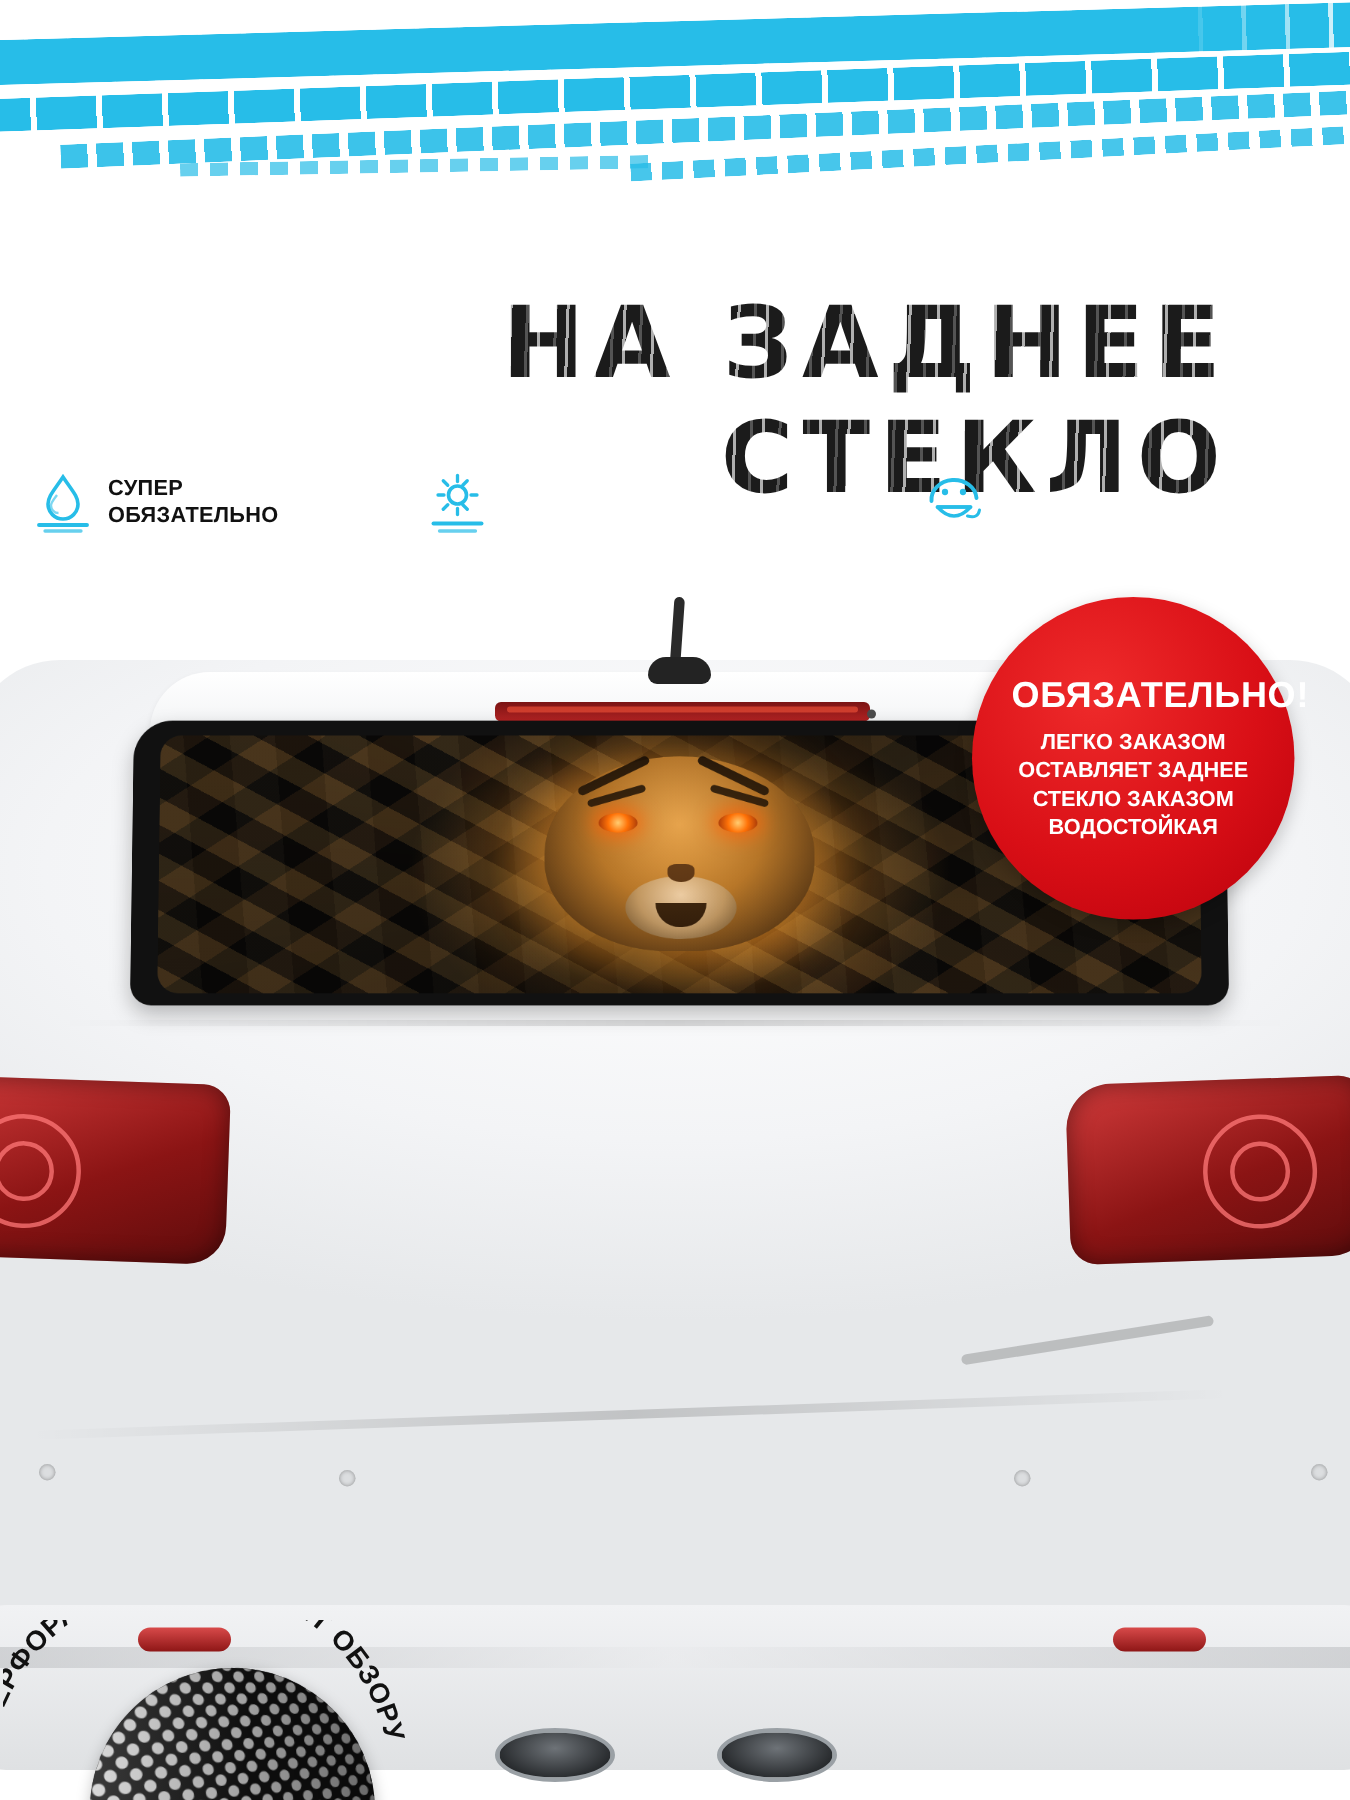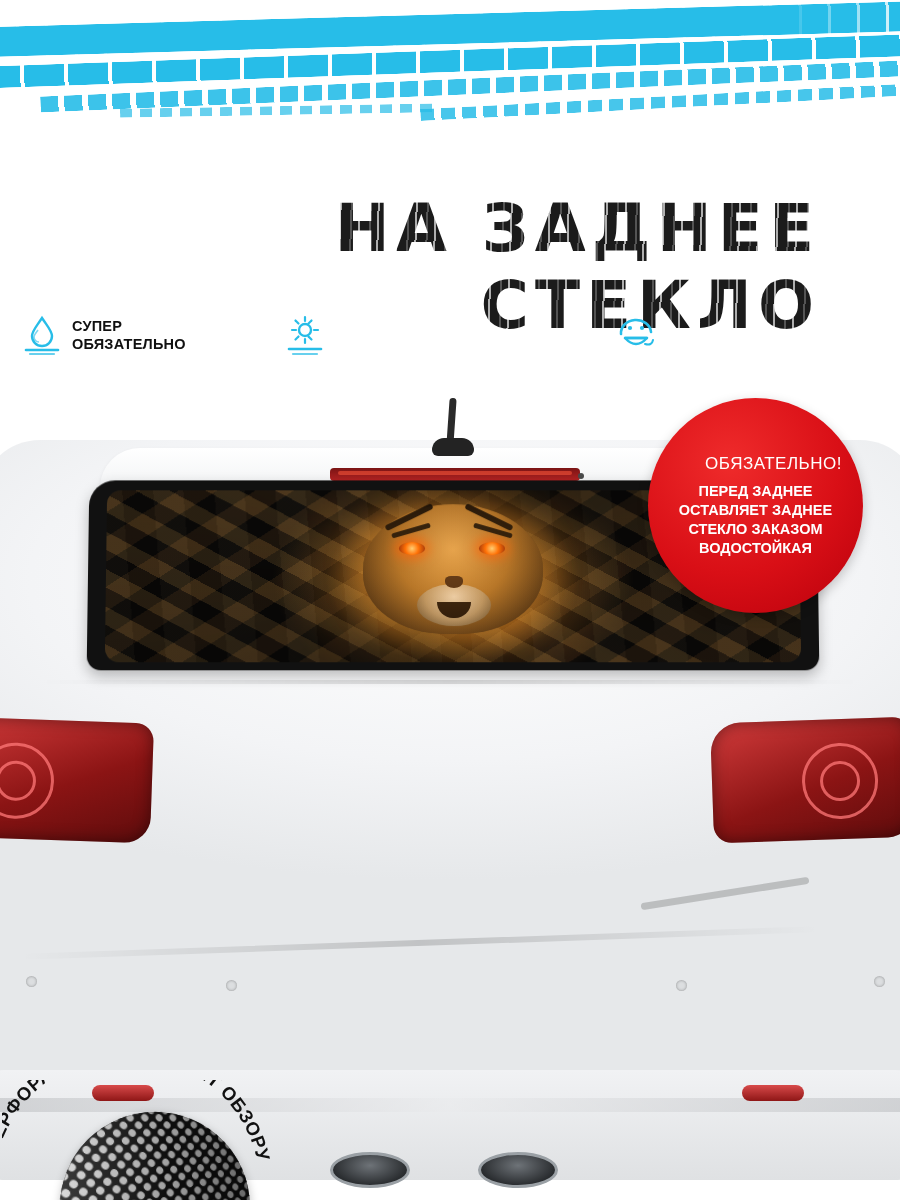--- a/index.html
+++ b/index.html
@@ -141,21 +141,21 @@
   .ex2{left:478px;top:772px;}
   .screw{position:absolute;width:11px;height:11px;border-radius:50%;background:#dcdee0;box-shadow:inset 0 0 3px rgba(0,0,0,.35);}
 
   
   .red-badge{
     position:absolute;left:648px;top:398px;width:215px;height:215px;border-radius:50%;
     background:radial-gradient(circle at 38% 30%, #ef2b2b 0%, #d90f16 55%, #b8000c 100%);
     color:#fff;text-align:center;box-shadow:0 4px 12px rgba(0,0,0,.22);
     display:flex;flex-direction:column;align-items:center;justify-content:center;
   }
-  .red-badge .bt{font-size:17px;font-weight:normal;letter-spacing:.5px;margin-bottom:8px;margin-left:36px;}
+  .red-badge .bt{font-size:24px;font-weight:bold;letter-spacing:.5px;margin-bottom:8px;margin-left:36px;}
   .red-badge .bs{font-size:14.5px;font-weight:bold;line-height:19px;}
 
   
   .perf-wrap{position:absolute;left:2px;top:700px;width:300px;height:250px;}
   .perf-circle{
     position:absolute;left:58px;top:32px;width:190px;height:190px;border-radius:50%;
     overflow:hidden;background:#1b1b1b;transform:rotate(-6deg);
     box-shadow:0 3px 10px rgba(0,0,0,.25);
   }
   .perf-mesh{position:absolute;inset:-20px;
@@ -301,20 +301,20 @@
           <textPath href="#arcpath" startOffset="2%">ПЕЧАТЬ НА ПЕРФОРАЦИИ, НЕ МЕШАЕТ ОБЗОРУ</textPath>
         </text>
       </svg>
     </div>
 
   </div>
 
   <div class="red-badge">
     <div class="bt">ОБЯЗАТЕЛЬНО!</div>
     <div class="bs">
-      <div>ПЕРЕД ЗАДНЕЕ</div>
+      <div>ЛЕГКО ЗАКАЗОМ</div>
       <div>ОСТАВЛЯЕТ ЗАДНЕЕ</div>
       <div>СТЕКЛО ЗАКАЗОМ</div>
       <div>ВОДОСТОЙКАЯ</div>
     </div>
   </div>
 
 </div>
 
 </body></html>

